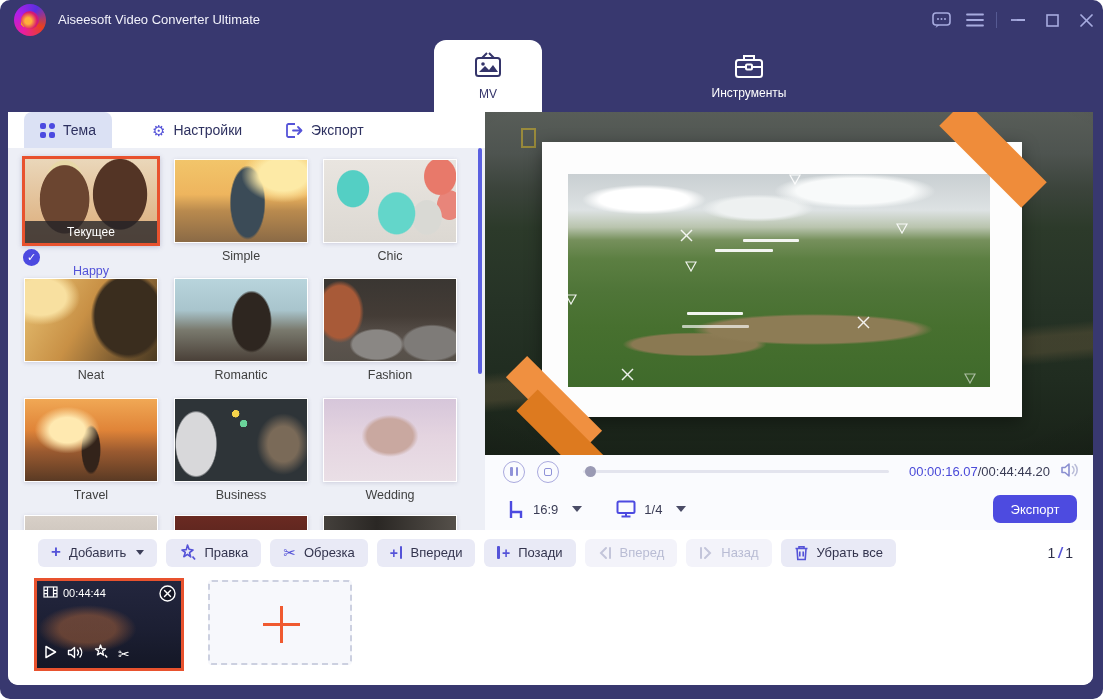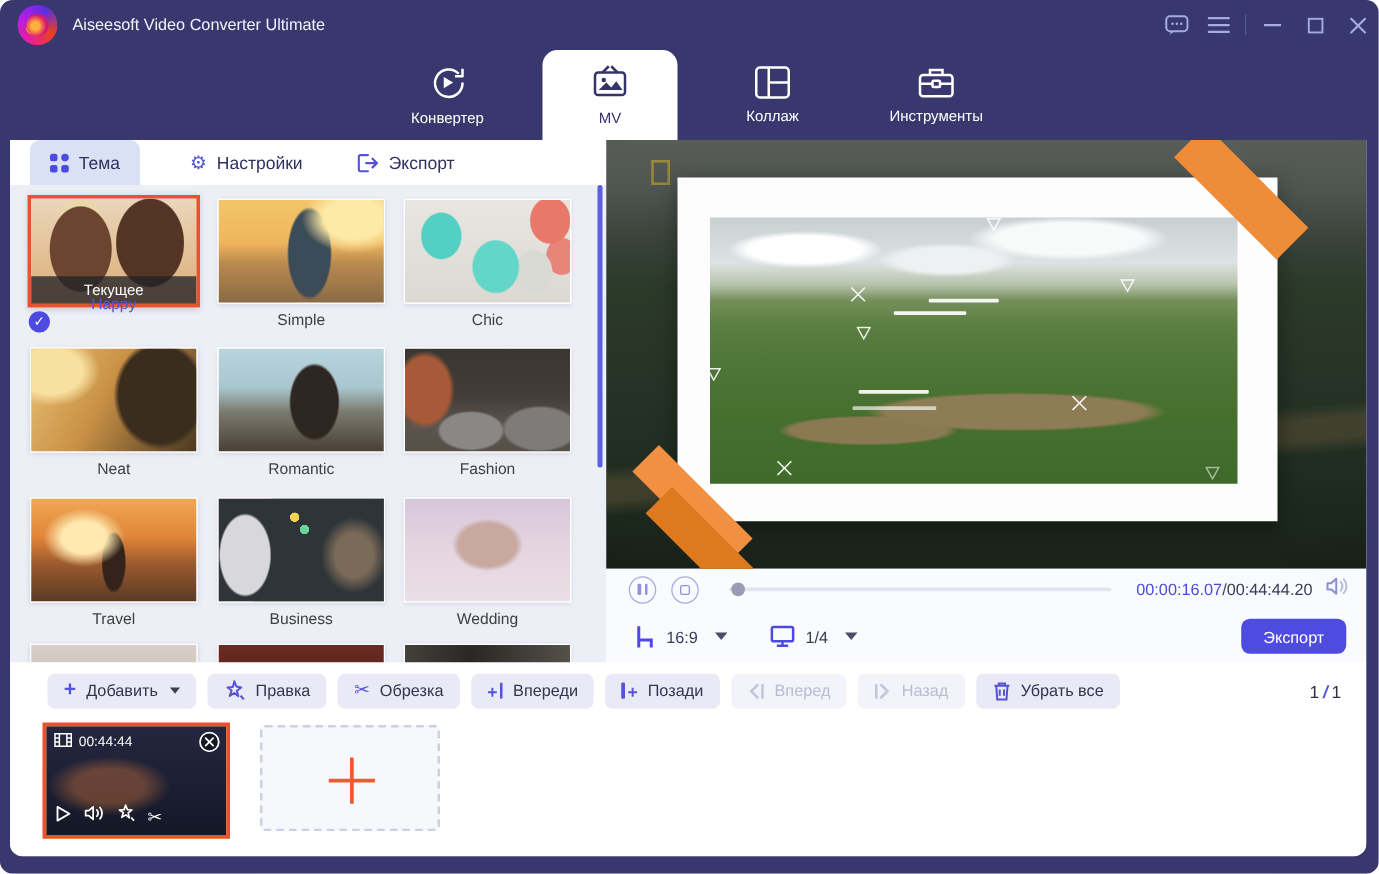--- a/index.html
+++ b/index.html
@@ -211,56 +211,32 @@
             <g stroke="#a7abdf" stroke-width="1.7" stroke-linecap="round">
               <line x1="1" y1="1" x2="12" y2="12"></line>
               <line x1="12" y1="1" x2="1" y2="12"></line>
             </g>
           </svg>
       </div>
     </div>
   </div>
 
   <div class="tabbar">
-    <div class="nav-tab t-conv">
-      <span>
-        <svg width="30" height="30" viewBox="0 0 30 30">
-            <g fill="none" stroke="#fff" stroke-width="2">
-              <path d="M24 8a11 11 0 1 0 3 7"></path>
-              <path d="M27 4v6h-6" stroke-linejoin="round"></path>
-            </g>
-            <path d="M12 10.5v9l7.5-4.5z" fill="#fff"></path>
-          </svg>
-      </span>
-      <span class="lbl">Конвертер</span>
-    </div>
     <div class="nav-tab t-mv active">
       <span>
         <svg width="32" height="30" viewBox="0 0 32 30">
             <g stroke="#34346a" stroke-width="2" fill="none">
               <path d="M10 7l5-5M22 7l-5-5"></path>
               <rect x="4" y="7" width="24" height="18" rx="2.5"></rect>
             </g>
             <circle cx="11" cy="13" r="1.8" fill="#34346a"></circle>
             <path d="M7 21l6-6 4 4 4-5 5 7z" fill="#34346a"></path>
           </svg>
       </span>
       <span class="lbl">MV</span>
-    </div>
-    <div class="nav-tab t-col">
-      <span>
-        <svg width="30" height="28" viewBox="0 0 30 28">
-            <g stroke="#fff" stroke-width="2" fill="none">
-              <rect x="2" y="2" width="26" height="24" rx="3"></rect>
-              <line x1="12" y1="2" x2="12" y2="26"></line>
-              <line x1="12" y1="14" x2="28" y2="14"></line>
-            </g>
-          </svg>
-      </span>
-      <span class="lbl">Коллаж</span>
     </div>
     <div class="nav-tab t-tool">
       <span>
         <svg width="30" height="28" viewBox="0 0 30 28">
             <g stroke="#fff" stroke-width="2" fill="none">
               <path d="M10 8V4h10v4"></path>
               <rect x="2" y="8" width="26" height="17" rx="2.5"></rect>
               <path d="M2 15h10M18 15h10"></path>
               <rect x="12" y="12.5" width="6" height="5" rx="1"></rect>
             </g>
@@ -305,21 +281,21 @@
         <div class="ph ph-happy"></div>
         <div class="badge">Текущее</div>
       </div>
       <div class="thumb" style="left:166px; top:11px;">
           <div class="ph ph-simple"></div>
         </div>
       <div class="thumb" style="left:315px; top:11px;">
           <div class="ph ph-chic"></div>
         </div>
       <span class="check" style="left:15px; top:101px;">✓</span>
-      <div class="tlabel sel" style="left:16px; top:88px;">Happy</div>
+      <div class="tlabel sel" style="left:16px; top:116px;">Happy</div>
       <div class="tlabel" style="left:166px; top:101px;">Simple</div>
       <div class="tlabel" style="left:315px; top:101px;">Chic</div>
 
       <div class="thumb" style="left:16px; top:130px;">
           <div class="ph ph-neat"></div>
         </div>
       <div class="thumb" style="left:166px; top:130px;">
           <div class="ph ph-romantic"></div>
         </div>
       <div class="thumb" style="left:315px; top:130px;">

